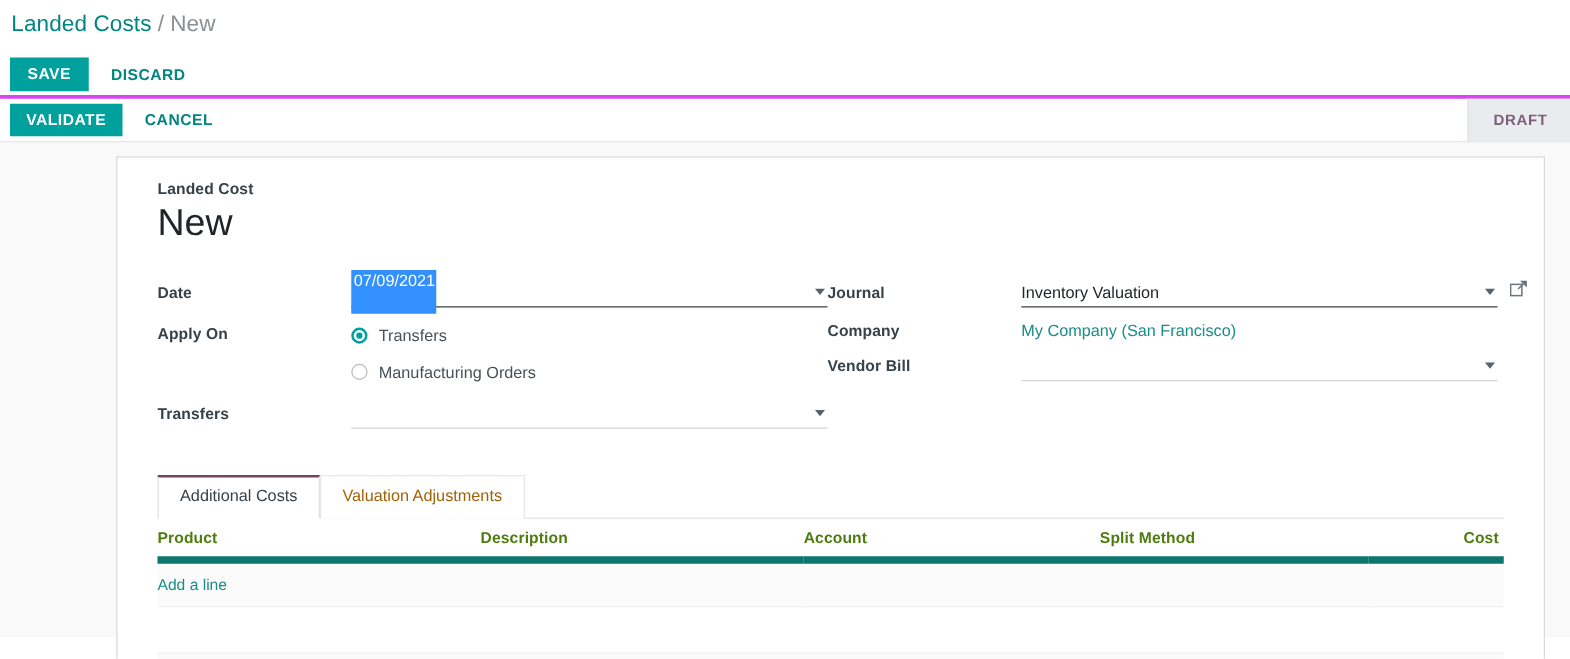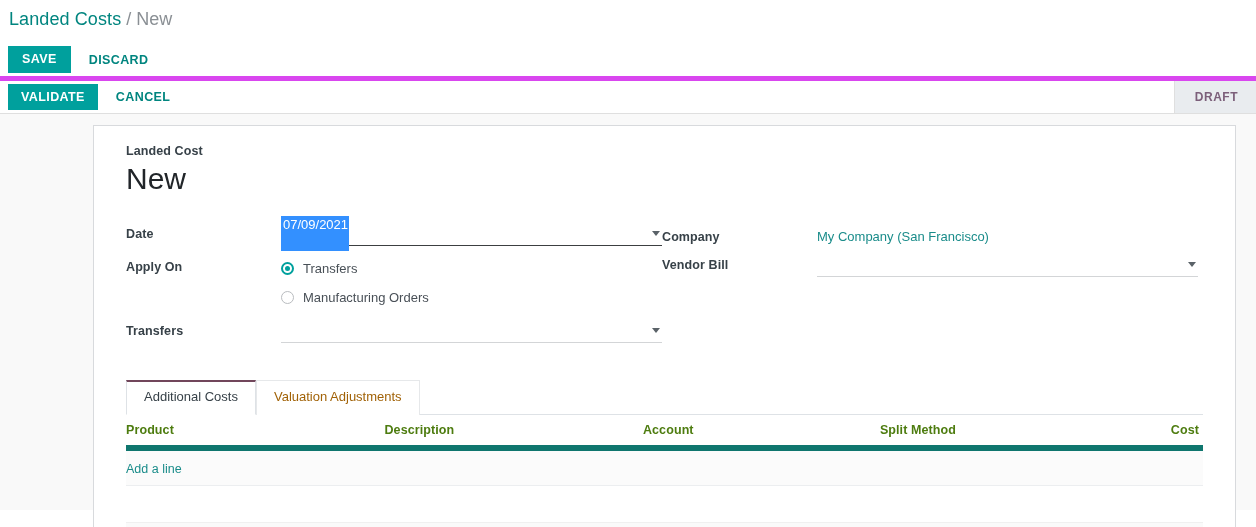--- a/index.html
+++ b/index.html
@@ -64,21 +64,21 @@
     letter-spacing: 0.4px;
     padding: 7px 10px;
     margin-left: 8px;
     cursor: pointer;
     font-family: "Liberation Sans", sans-serif;
   }
 
   
   .control-panel {
     height: 38px;
-    border-top: 5px solid #d946ef;
+    border-top: 3px solid #d946ef;
     border-bottom: 1px solid #dfdfdf;
     background: #ffffff;
     display: flex;
     align-items: stretch;
     justify-content: space-between;
   }
   .cp-left {
     display: flex;
     align-items: center;
     padding-left: 8px;
@@ -413,20 +413,36 @@
               <span class="fld-text"></span>
               <span class="caret-down"></span>
             </div>
           </div>
         </div>
 
       </div>
 
       <div class="form-col right">
 
+        <div class="frow">
+          <div class="flabel">Journal</div>
+          <div class="fvalue">
+            <div class="fld focused">
+              <span class="fld-text">Inventory Valuation</span>
+              <span class="caret-down"></span>
+            </div>
+            <span class="ext-link">
+              <svg width="14" height="14" viewBox="0 0 14 14">
+                <rect x="0.5" y="3.5" width="9" height="9" fill="none" stroke="#6c757d" stroke-width="1.2"></rect>
+                <polygon points="13.5,0.5 13.5,6 8,0.5" fill="#6c757d"></polygon>
+                <line x1="6.5" y1="7.2" x2="13" y2="0.9" stroke="#6c757d" stroke-width="1.2"></line>
+              </svg>
+            </span>
+          </div>
+        </div>
 
         <div class="frow" style="margin-top:3px;">
           <div class="flabel">Company</div>
           <div class="fvalue">
             <span class="link-value">My Company (San Francisco)</span>
           </div>
         </div>
 
         <div class="frow" style="margin-top:0px;">
           <div class="flabel">Vendor Bill</div>

